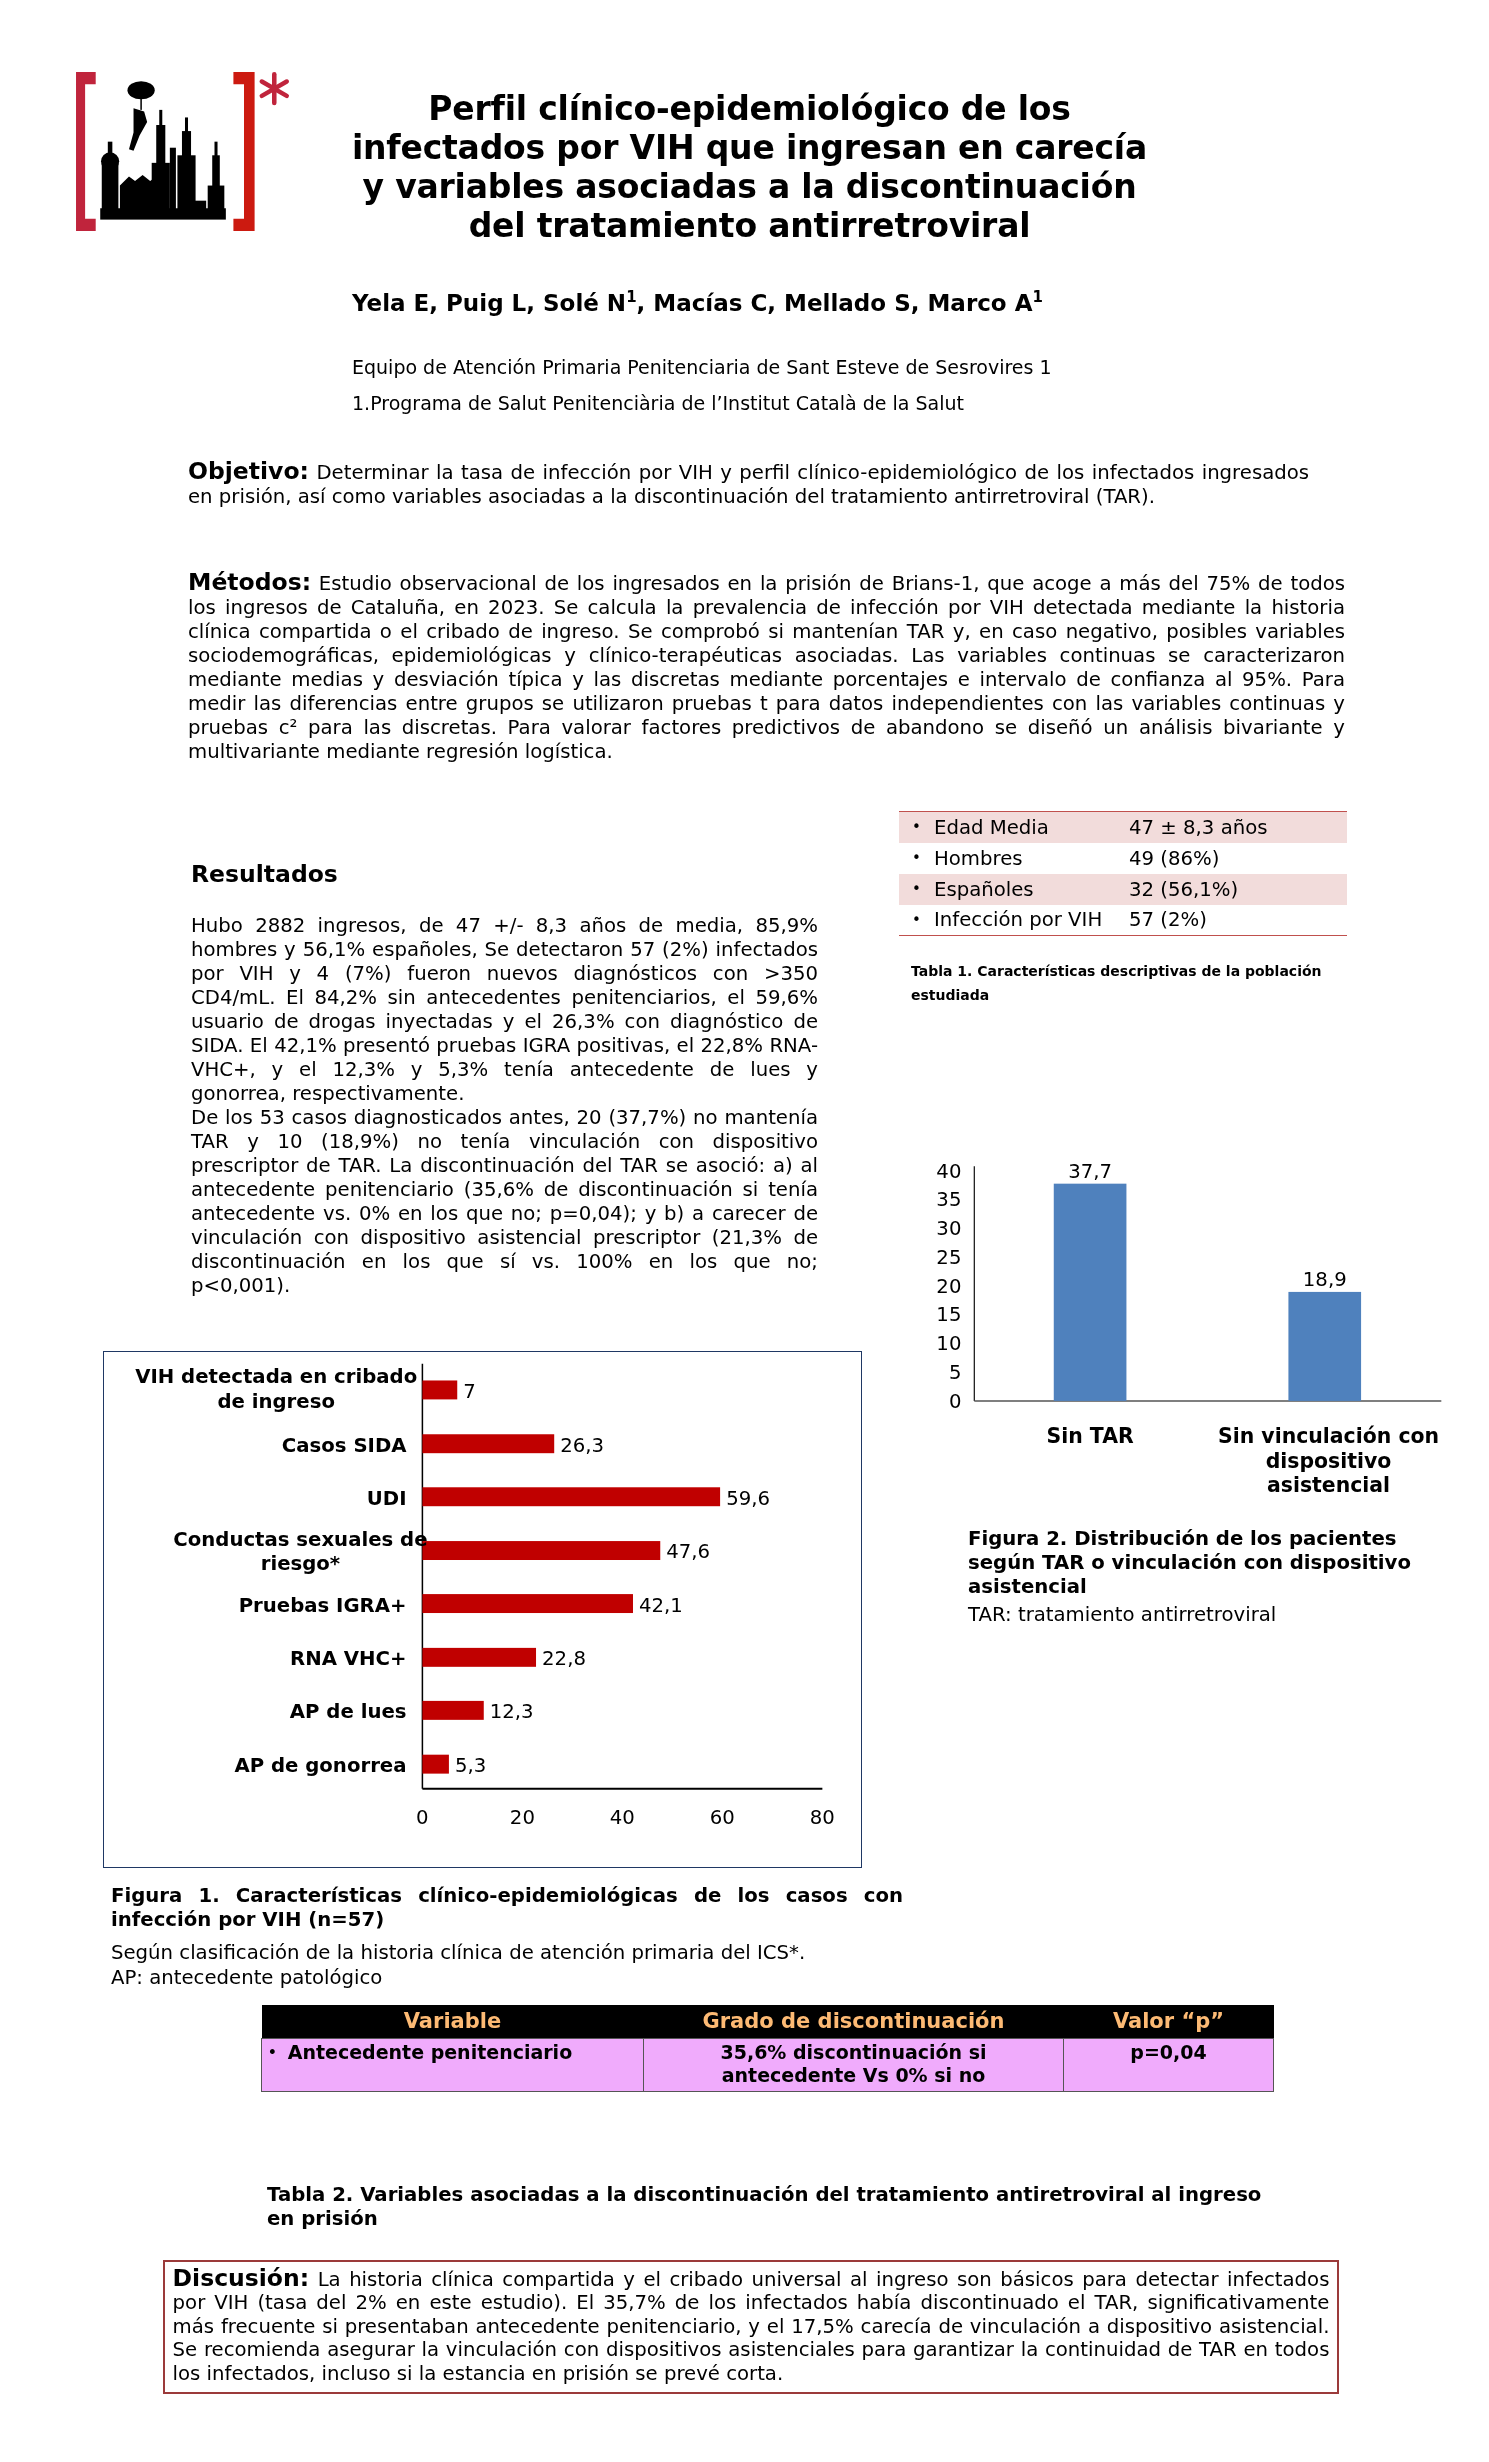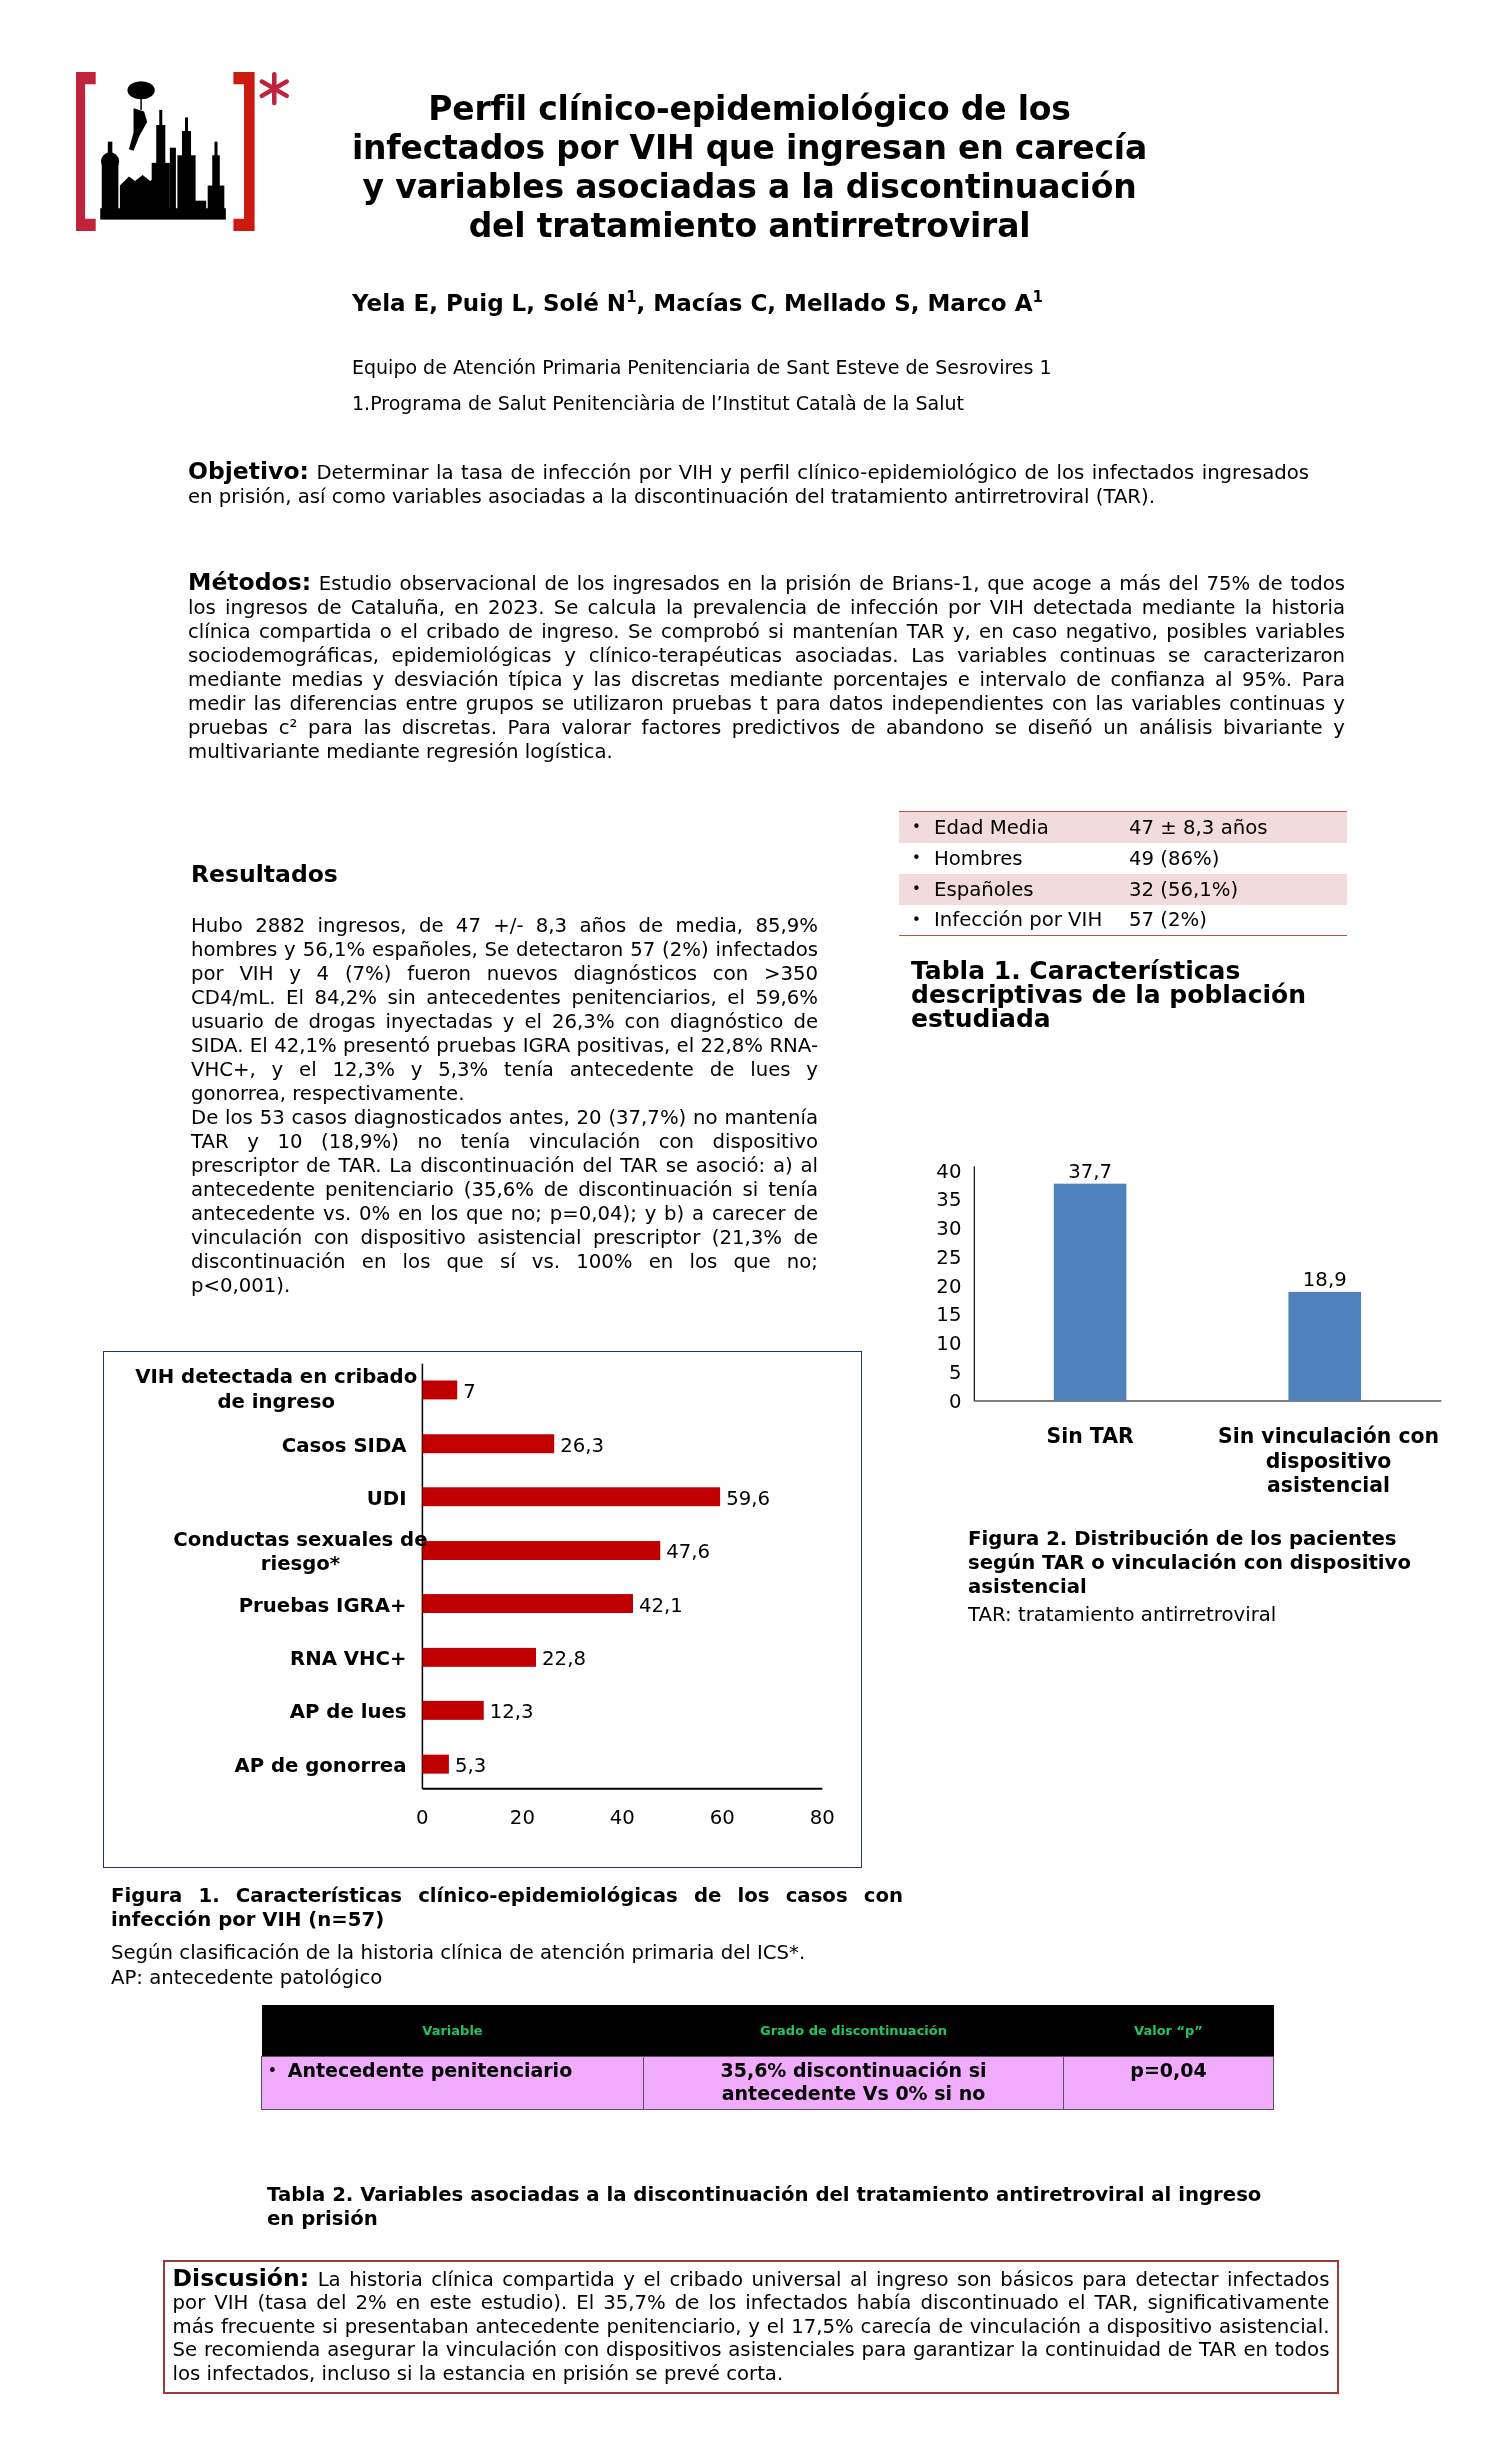--- a/index.html
+++ b/index.html
@@ -26,37 +26,37 @@
   
   #res-title { left: 191px; top: 860px; font-weight: bold; font-size: 23.5px; }
   #res-text { left: 191px; top: 914px; width: 627px; font-size: 19.7px; line-height: 24px; text-align: justify; }
 
   
   #table1 { left: 899px; top: 811px; width: 448px; border-top: 1.5px solid #c0504d; border-bottom: 1.5px solid #c0504d; border-collapse: collapse; font-size: 19.7px; }
   #table1 td { height: 31px; padding: 0; vertical-align: middle; }
   #table1 tr.shade td { background: #f2dcdb; }
   #table1 td.bul { width: 35px; text-align: center; font-size: 15px; }
   #table1 td.k { width: 195px; }
-  #table1-cap { left: 911px; top: 959px; width: 454px; font-weight: bold; font-size: 25px; line-height: 24px; }
+  #table1-cap { left: 911px; top: 959px; width: 454px; font-weight: bold; font-size: 14px; line-height: 24px; }
 
   
   #fig2 { left: 916px; top: 1151px; width: 545px; height: 356px; }
   #fig2-cap { left: 968px; top: 1527px; width: 454px; font-weight: bold; font-size: 19.7px; line-height: 24px; }
   #fig2-note { left: 968px; top: 1603px; font-size: 19.7px; }
 
   
   #fig1-box { left: 103px; top: 1351px; width: 759px; height: 517px; border: 1.5px solid #1f3864; }
   #fig1 { left: 105px; top: 1353px; width: 756px; height: 514px; }
   #fig1-cap { left: 111px; top: 1884px; width: 792px; font-weight: bold; font-size: 19.7px; line-height: 24px; text-align: justify; }
   #fig1-note1 { left: 111px; top: 1941px; font-size: 19.7px; }
   #fig1-note2 { left: 111px; top: 1966px; font-size: 19.7px; }
 
   
   #table2 { left: 261px; top: 2005px; width: 1013px; border-collapse: collapse; font-size: 19px; }
-  #table2 th { background: #000; color: #22c55e; font-weight: bold; height: 51px; font-size: 13px; }
+  #table2 th { background: #000; color: #fdba74; font-weight: bold; height: 33px; font-size: 21px; }
   #table2 td { border: 1.1px solid #555; vertical-align: top; padding: 2.3px 6px 3px 6px; line-height: 23.5px; }
   #table2 tr.r1 td { background: #f0abfc; height: 42px; font-weight: bold; }
   #table2 tr.r2 td { background: #e8e8e8; height: 78px; }
   #table2 td.c1 { width: 382px; }
   #table2 td.c2 { width: 420px; text-align: center; }
   #table2 td.c3 { text-align: center; }
   #table2 .bullet { display: inline-block; width: 19.7px; font-size: 13.6px; vertical-align: top; }
   #table2 .vtxt { display: inline-block; width: 333px; vertical-align: top; }
   #table2-cap { left: 267px; top: 2183px; width: 1000px; font-weight: bold; font-size: 19.7px; line-height: 24px; }
 

